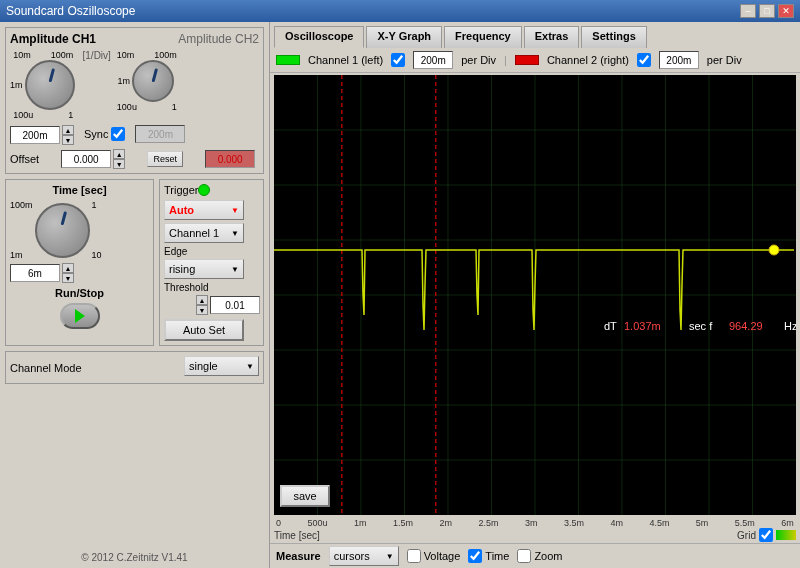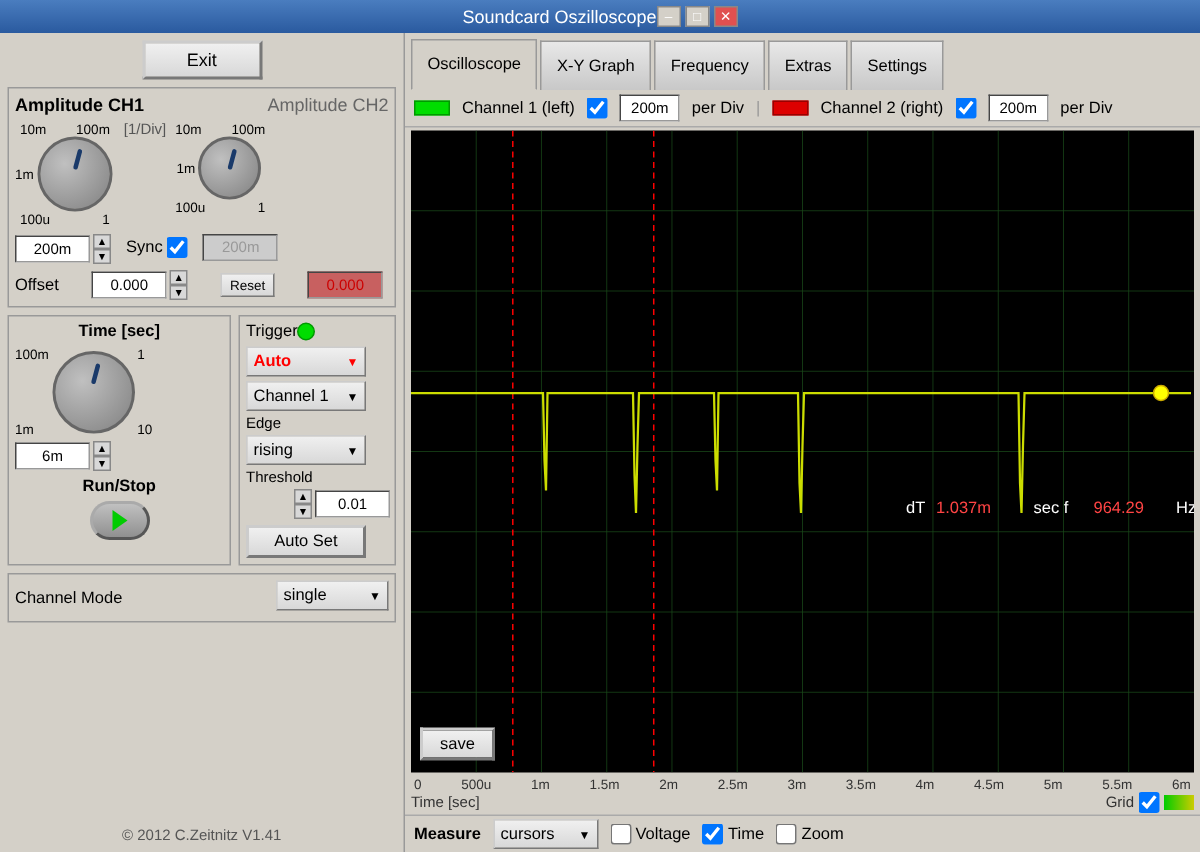--- a/index.html
+++ b/index.html
@@ -11,21 +11,21 @@
       font-size: 11px;
       overflow: hidden;
     }
     
     .title-bar {
       background: linear-gradient(to bottom, #4a7dbf, #2a5a9f);
       color: white;
       height: 22px;
       display: flex;
       align-items: center;
-      justify-content: center;
+      justify-content: space-between;
       padding: 0 6px;
       font-size: 12px;
     }
     .title-bar-controls {
       display: flex;
       gap: 3px;
     }
     .title-bar-btn {
       width: 16px;
       height: 14px;
@@ -287,29 +287,30 @@
 
     
     .tabs-row {
       display: flex;
       align-items: flex-end;
       padding: 4px 4px 0;
       gap: 2px;
       background: #d4d0c8;
     }
     .tab {
-      padding: 16px 10px;
+      padding: 3px 10px;
       background: linear-gradient(to bottom, #e8e8e8, #c8c8c8);
       border: 1px solid #999;
       border-bottom: none;
       cursor: pointer;
       font-size: 11px;
       height: 22px;
       display: flex;
-      align-items: center;
+      align-items: flex-start;
+      font-weight: bold;
     }
     .tab.active {
       background: #d4d0c8;
       border-bottom: 1px solid #d4d0c8;
       position: relative;
       z-index: 1;
     }
 
     
     .channel-controls {
@@ -446,21 +447,20 @@
     <div class="title-bar-btn">–</div>
     <div class="title-bar-btn">□</div>
     <div class="title-bar-btn close">✕</div>
   </div>
 </div>
 
 <div class="main-container">
 
   <div class="left-panel">
 
-    <button class="exit-btn">Exit</button>
 
     <div class="amplitude-section">
       <div class="amplitude-header">
         <span class="amplitude-title">Amplitude CH1</span>
         <span class="amplitude-title2">Amplitude CH2</span>
       </div>
 
       <div class="knob-row">
 
         <div class="knob-container">

